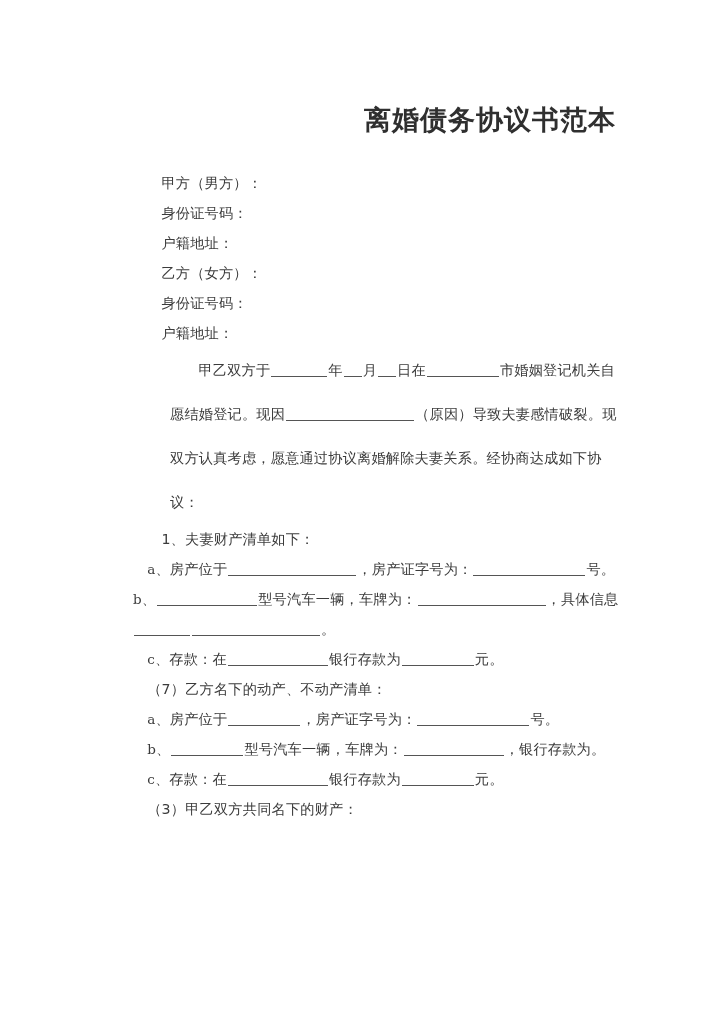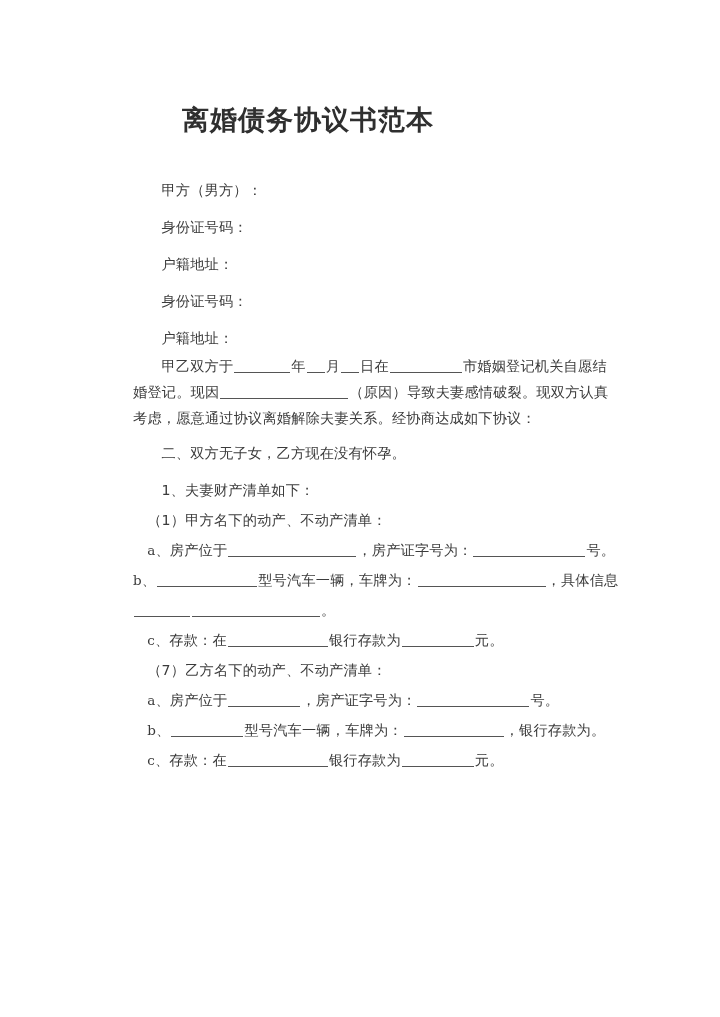--- a/index.html
+++ b/index.html
@@ -24,21 +24,21 @@
     padding: 0;
     background: #ffffff;
   }
   .doc-title {
     margin: 0;
     padding: 0;
     position: absolute;
     top: 104px;
     left: 0;
     width: 616px;
-    text-align: center;
+    text-align: right;
     font-family: "DejaVu Serif", "Liberation Serif", serif;
     font-size: 27px;
     font-weight: bold;
     letter-spacing: 1px;
     color: #2f2f2f;
     line-height: 1.2;
   }
   .body-block {
     position: absolute;
     top: 168px;
@@ -51,29 +51,29 @@
     color: #3b3b3b;
     white-space: nowrap;
     letter-spacing: 0.2px;
   }
   .ln.wrapline {
     white-space: normal;
     text-indent: 0;
   }
   .ln.indent {
     text-indent: 2em;
-    margin-top: 7px;
   }
   .ln.indent1 {
     text-indent: 1em;
   }
   .ln.para {
     white-space: normal;
     text-indent: 2em;
-    line-height: 26px;
+    line-height: 44px;
+    margin-left: 37px;
   }
   .lat {
     font-family: "DejaVu Serif", "Liberation Serif", serif;
     font-size: 13.5px;
   }
   
   .blank {
     display: inline-block;
     border-bottom: 1px solid #555;
     vertical-align: -2px;
@@ -94,40 +94,40 @@
 
 <div class="page">
 
   <h1 class="doc-title">离婚债务协议书范本</h1>
 
   <div class="body-block">
 
     <div class="ln indent">甲方（男方）：</div>
     <div class="ln indent">身份证号码：</div>
     <div class="ln indent">户籍地址：</div>
+    <div class="ln indent">乙方（女方）：</div>
     <div class="ln indent">身份证号码：</div>
     <div class="ln indent">户籍地址：</div>
 
     <div class="ln para"><span>甲乙双方于</span><span class="blank b-md"></span><span>年</span><span class="blank b-xs"></span><span>月</span><span class="blank b-xs"></span><span>日在</span><span class="blank b-lg"></span><span>市婚姻登记机关自愿结婚登记。现因</span><span class="blank b-4xl"></span><span>（原因）导致夫妻感情破裂。现双方认真考虑，愿意通过协议离婚解除夫妻关系。经协商达成如下协议：</span></div>
 
-    <div class="ln indent">二、双方无子女，乙方现在没有怀孕。</div>
     <div class="ln indent">1、夫妻财产清单如下：</div>
 
-    <div class="ln indent1">（1）甲方名下的动产、不动产清单：</div>
 
     <div class="ln indent1"><span class="lat">a</span><span>、房产位于</span><span class="blank b-4xl"></span><span>，房产证字号为：</span><span class="blank b-3xl"></span><span>号。</span></div>
 
     <div class="ln wrapline"><span class="lat">b</span><span>、</span><span class="blank b-2xl"></span><span>型号汽车一辆，车牌为：</span><span class="blank b-4xl"></span><span>，具体信息</span><span class="blank b-md"></span><span class="blank b-4xl"></span><span>。</span></div>
 
     <div class="ln indent1"><span class="lat">c</span><span>、存款：在</span><span class="blank b-2xl"></span><span>银行存款为</span><span class="blank b-lg"></span><span>元。</span></div>
 
     <div class="ln indent1">（7）乙方名下的动产、不动产清单：</div>
 
     <div class="ln indent1"><span class="lat">a</span><span>、房产位于</span><span class="blank b-lg"></span><span>，房产证字号为：</span><span class="blank b-3xl"></span><span>号。</span></div>
 
     <div class="ln indent1"><span class="lat">b</span><span>、</span><span class="blank b-lg"></span><span>型号汽车一辆，车牌为：</span><span class="blank b-2xl"></span><span>，银行存款为。</span></div>
 
     <div class="ln indent1"><span class="lat">c</span><span>、存款：在</span><span class="blank b-2xl"></span><span>银行存款为</span><span class="blank b-lg"></span><span>元。</span></div>
 
+    <div class="ln indent1">（3）甲乙双方共同名下的财产：</div>
 
 
   </div>
 </div>
 
 </body></html>

